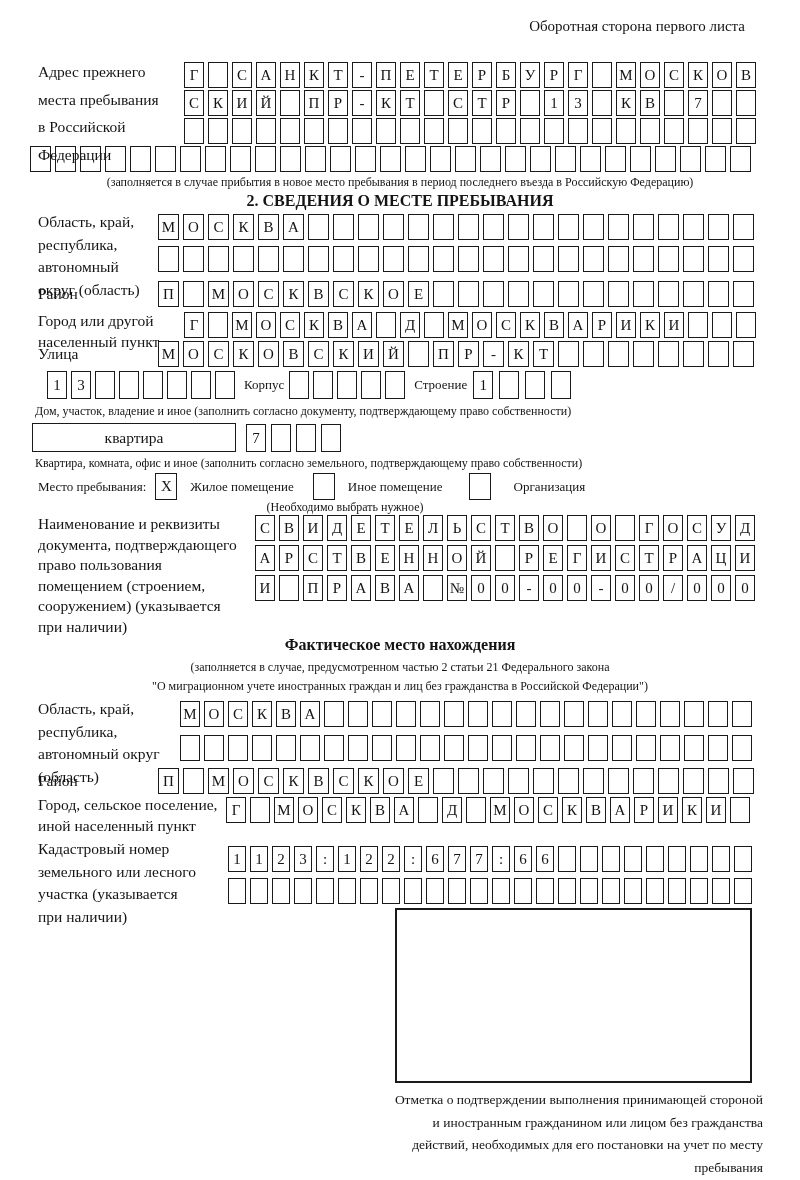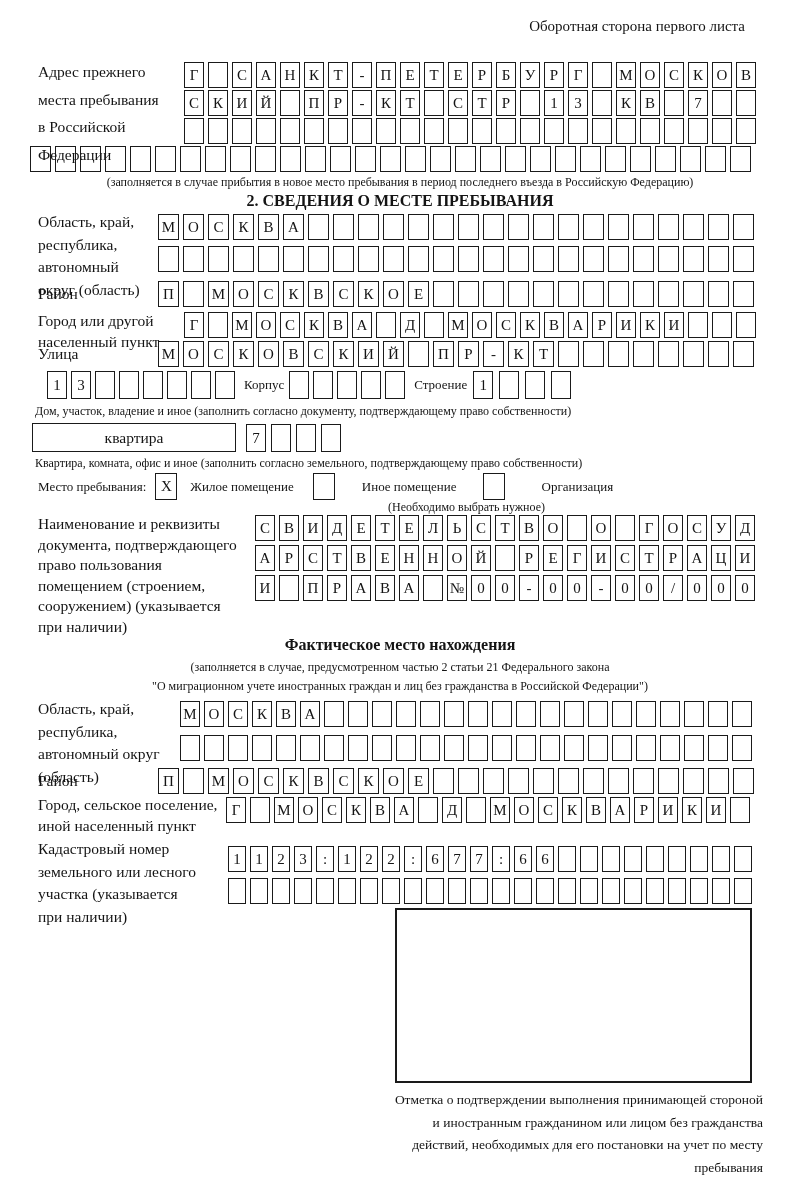--- a/index.html
+++ b/index.html
@@ -331,25 +331,25 @@
         <span class="cell"></span>
       </div>
   </div>
   <div class="abs caption" style="left:35px;top:456px">Квартира, комната, офис и иное (заполнить согласно земельного, подтверждающему право собственности)</div>
 
   <div class="abs row-flex" style="left:38px;top:473px">
     <span class="inline-label">Место пребывания:</span>
     <span class="checkbox" style="margin-left:9px">X</span>
     <span class="inline-label" style="margin-left:13px">Жилое помещение</span>
     <span class="checkbox" style="margin-left:19px"></span>
-    <span class="inline-label" style="margin-left:27px">Иное помещение</span>
+    <span class="inline-label" style="margin-left:13px">Иное помещение</span>
     <span class="checkbox" style="margin-left:26px"></span>
-    <span class="inline-label" style="margin-left:37px">Организация</span>
+    <span class="inline-label" style="margin-left:23px">Организация</span>
   </div>
-  <div class="abs caption" style="left:145px;top:500px;width:400px;text-align:right">(Необходимо выбрать нужное)</div>
+  <div class="abs caption" style="left:145px;top:500px;width:400px;text-align:center">(Необходимо выбрать нужное)</div>
 
   <div class="abs label lh20" style="left:38px;top:514px;width:218px">Наименование и реквизиты
 документа, подтверждающего
 право пользования
 помещением (строением,
 сооружением) (указывается
 при наличии)</div>
   <div class="abs cells" style="left:255px;top:515px">
       <span class="cell">С</span>
       <span class="cell">В</span>

